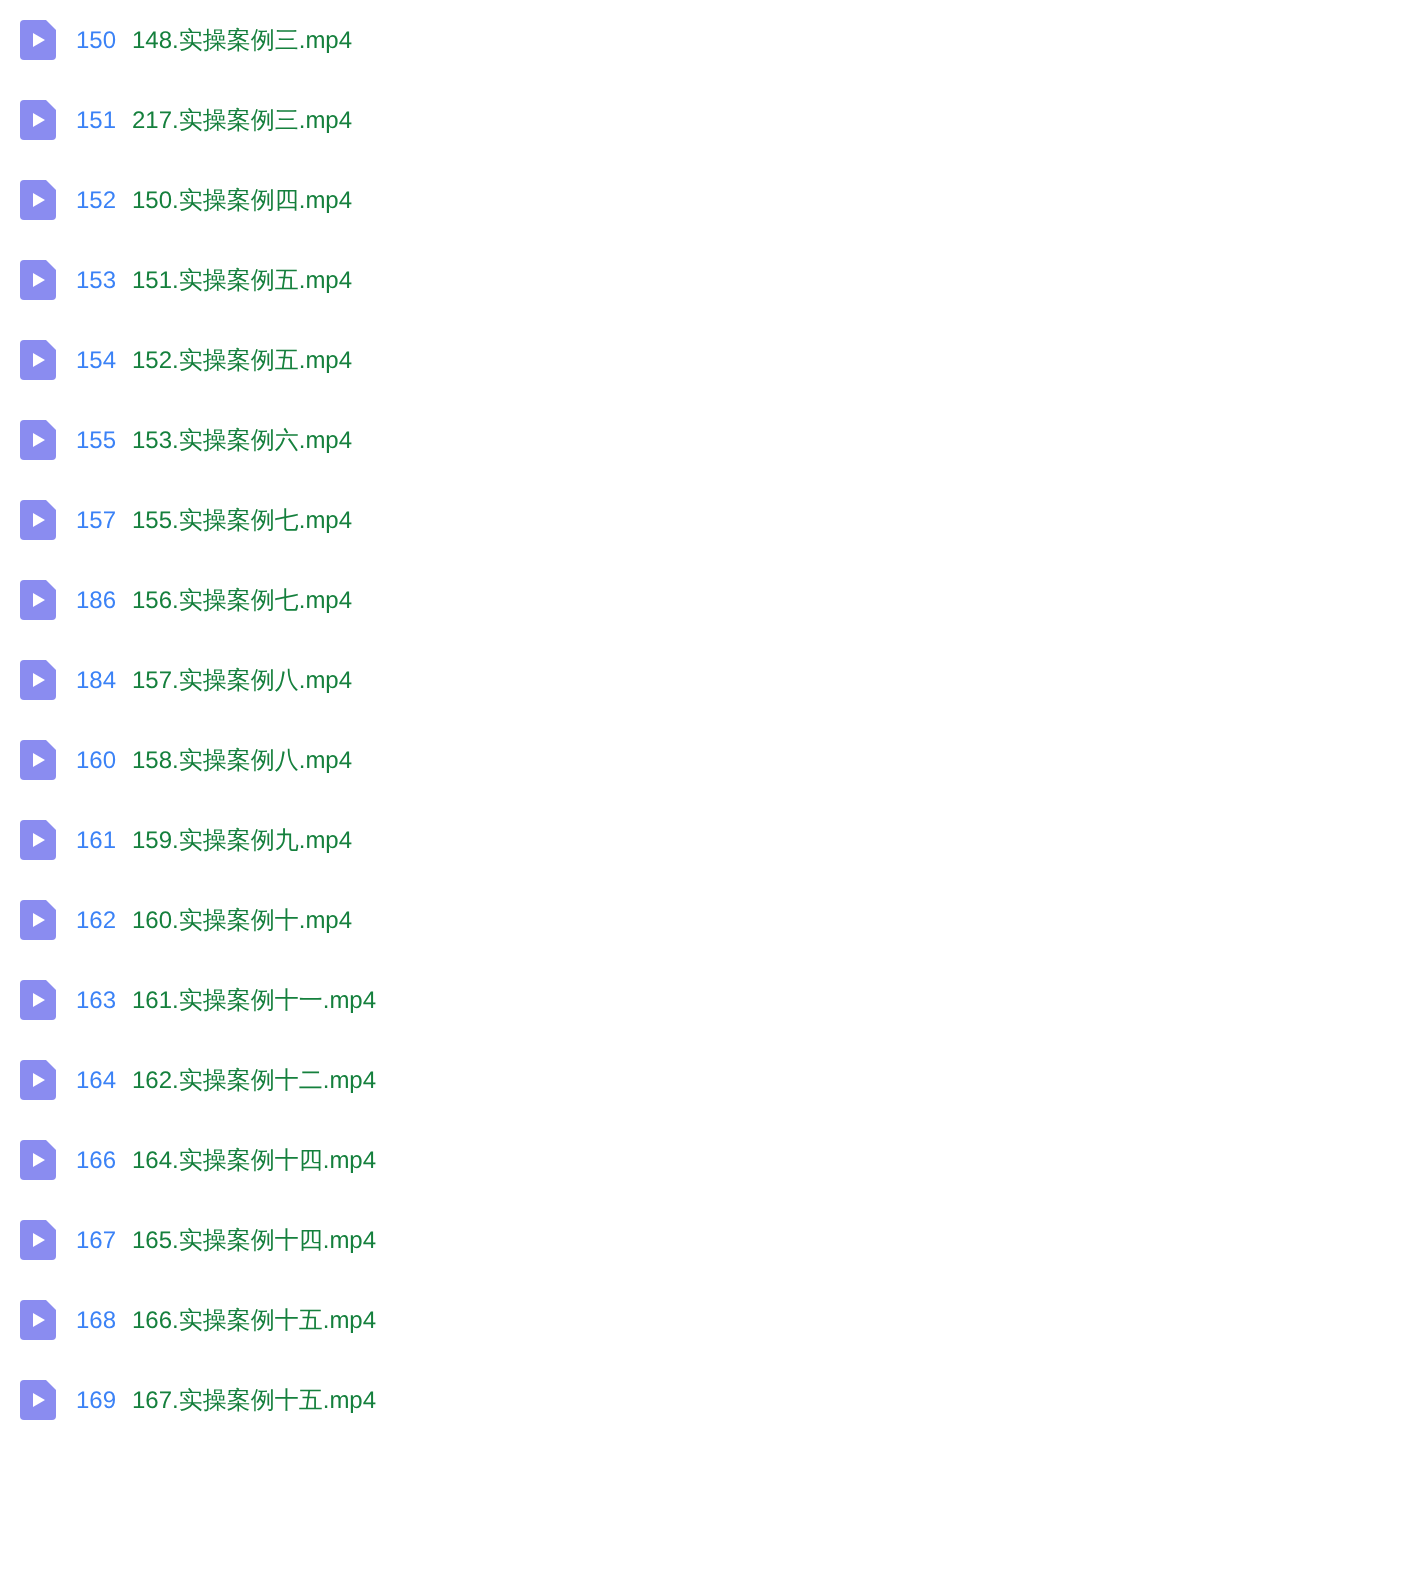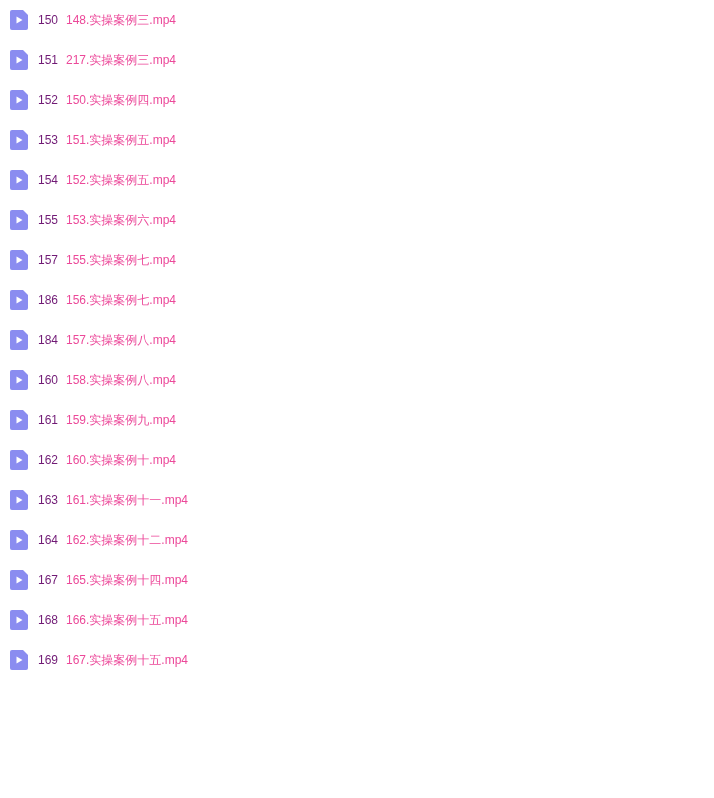--- a/index.html
+++ b/index.html
@@ -26,28 +26,28 @@
   flex-shrink: 0;
   display: flex;
   align-items: center;
   justify-content: center;
 }
 .file-icon svg {
   display: block;
 }
 .file-index {
   font-size: 12px;
-  color: #701a75;
+  color: #3b82f6;
   margin-left: 10px;
   min-width: 24px;
   text-align: left;
 }
 .file-name {
   font-size: 12px;
-  color: #ec4899;
+  color: #15803d;
   margin-left: 4px;
   white-space: nowrap;
 }
 </style>
 </head>
 <body>
 
 <div class="file-list">
     <div class="file-row">
       <span class="file-icon">
@@ -189,20 +189,30 @@
       <span class="file-index">164</span>
       <span class="file-name">162.实操案例十二.mp4</span>
     </div>
     <div class="file-row">
       <span class="file-icon">
     <svg width="18" height="20" viewBox="0 0 18 20">
       <path d="M2 0 H13 L18 5 V18 A2 2 0 0 1 16 20 H2 A2 2 0 0 1 0 18 V2 A2 2 0 0 1 2 0 Z" fill="#8a8cf0"></path>
       <path d="M6.5 6.5 L12.5 10 L6.5 13.5 Z" fill="#ffffff"></path>
     </svg>
       </span>
+      <span class="file-index">166</span>
+      <span class="file-name">164.实操案例十四.mp4</span>
+    </div>
+    <div class="file-row">
+      <span class="file-icon">
+    <svg width="18" height="20" viewBox="0 0 18 20">
+      <path d="M2 0 H13 L18 5 V18 A2 2 0 0 1 16 20 H2 A2 2 0 0 1 0 18 V2 A2 2 0 0 1 2 0 Z" fill="#8a8cf0"></path>
+      <path d="M6.5 6.5 L12.5 10 L6.5 13.5 Z" fill="#ffffff"></path>
+    </svg>
+      </span>
       <span class="file-index">167</span>
       <span class="file-name">165.实操案例十四.mp4</span>
     </div>
     <div class="file-row">
       <span class="file-icon">
     <svg width="18" height="20" viewBox="0 0 18 20">
       <path d="M2 0 H13 L18 5 V18 A2 2 0 0 1 16 20 H2 A2 2 0 0 1 0 18 V2 A2 2 0 0 1 2 0 Z" fill="#8a8cf0"></path>
       <path d="M6.5 6.5 L12.5 10 L6.5 13.5 Z" fill="#ffffff"></path>
     </svg>
       </span>

